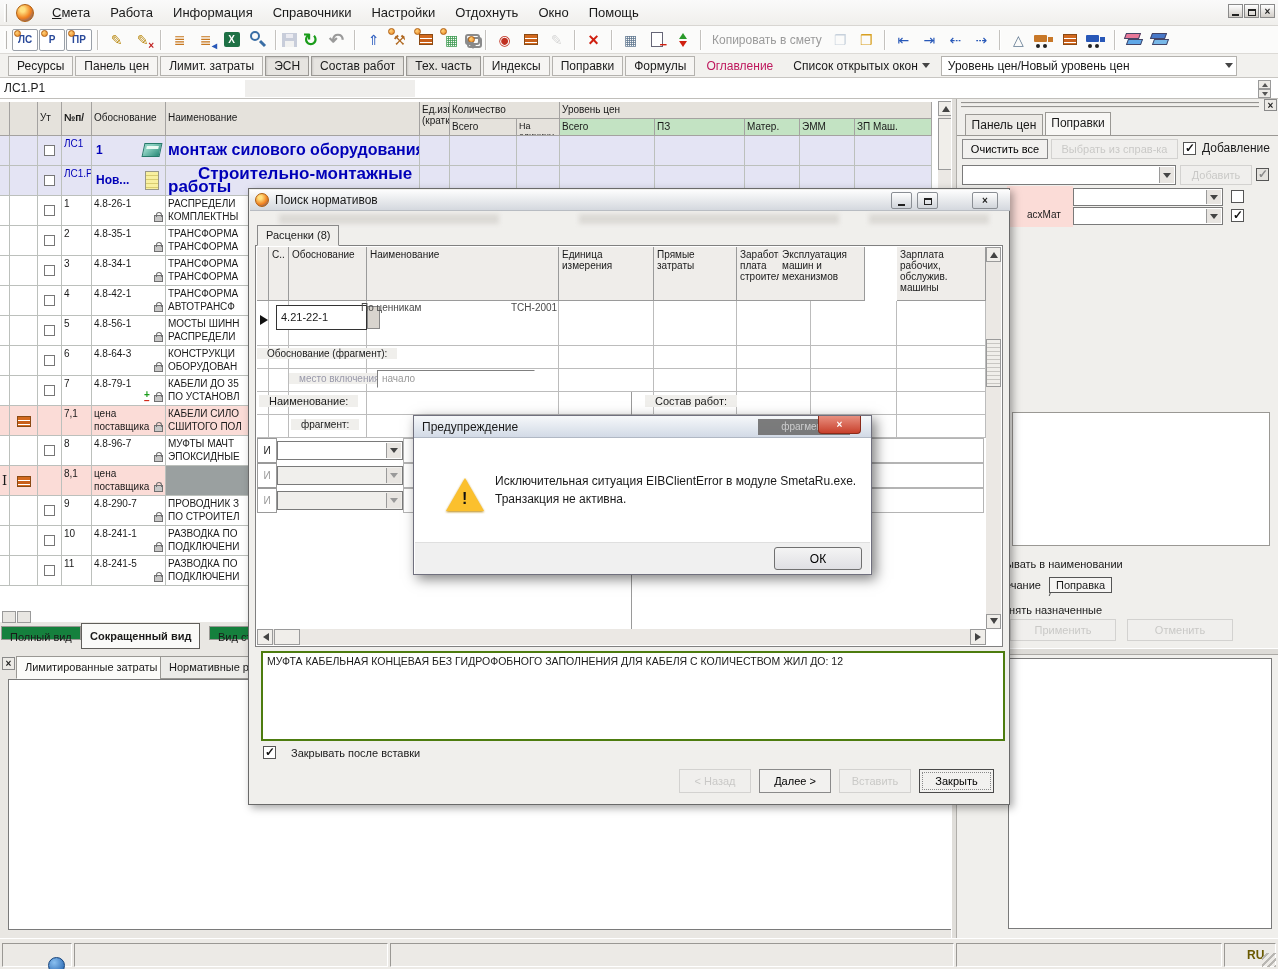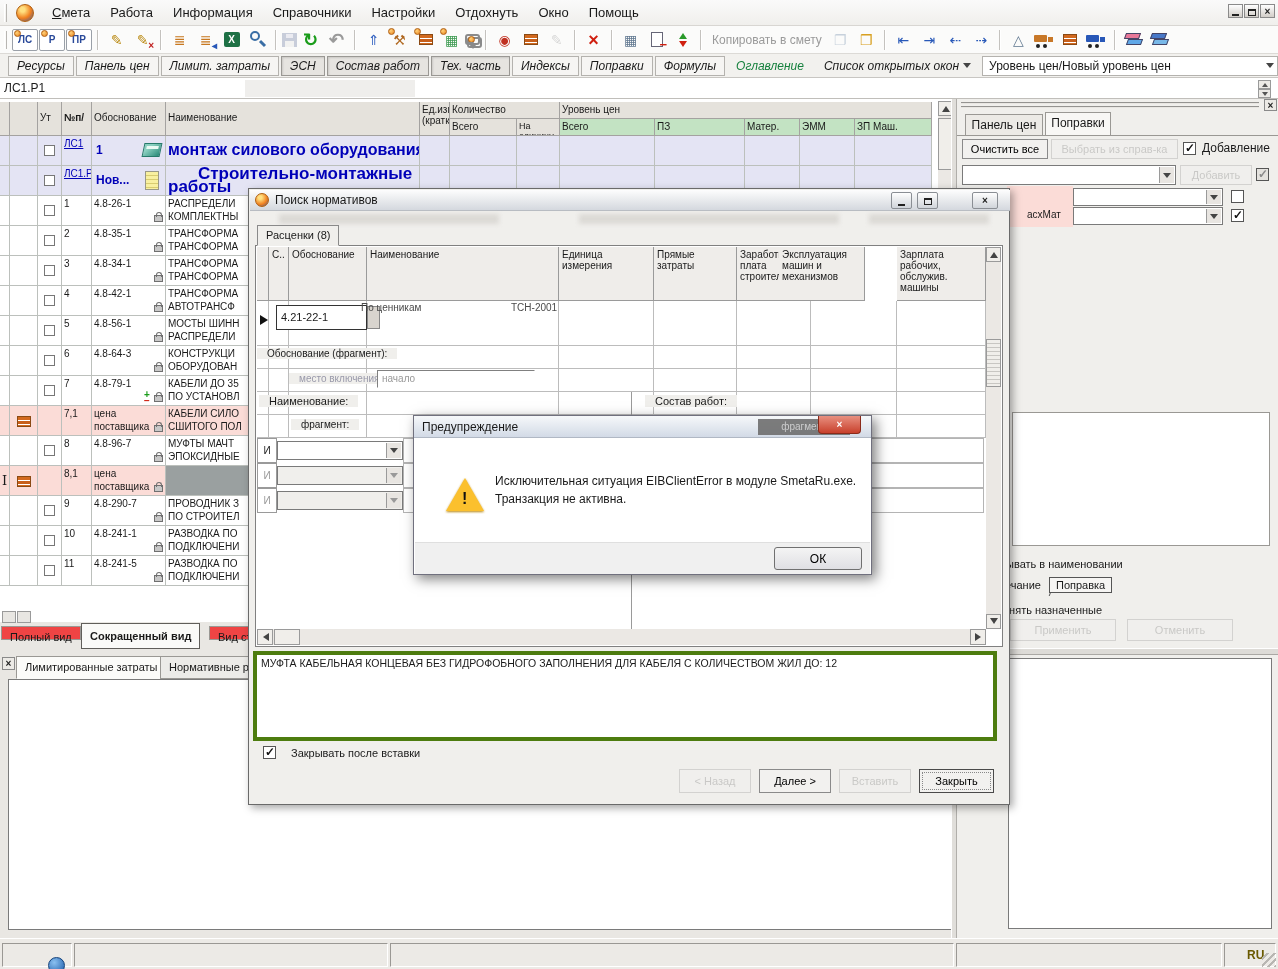--- a/index.html
+++ b/index.html
@@ -50,23 +50,23 @@
   .trk{position:absolute;left:2px;top:7px;width:13px;height:7px;border-radius:1px;}
   .cab{position:absolute;right:4px;top:9px;width:5px;height:5px;}
   .wh{position:absolute;bottom:3px;width:4px;height:4px;border-radius:50%;background:#222;}
   .w1{left:4px;}.w2{left:11px;}
   .bk{position:absolute;left:4px;top:5px;width:15px;height:6px;transform:skewX(-20deg);border:1px solid #446;}
   .bk2{top:11px;left:6px;}
 
   
   #tabrow{position:absolute;left:0;top:54px;width:1278px;height:24px;background:#f2f1ee;border-bottom:1px solid #c8c6c2;display:flex;align-items:center;gap:2px;padding-left:8px;}
   #tab-items{display:flex;gap:2px;align-items:center;}
-  .vtab{height:20px;line-height:18px;padding:0 8px;font-size:12px;background:#f6f5f3;border:1px solid #b4b2ae;white-space:nowrap;font-style:italic;}
+  .vtab{height:20px;line-height:18px;padding:0 8px;font-size:12px;background:#f6f5f3;border:1px solid #b4b2ae;white-space:nowrap;}
   .vtab.pressed{background:#e6e4e0;border-color:#9a9894;box-shadow:inset 1px 1px 2px rgba(0,0,0,.12);}
-  .vtab.tdis{color:#15803d;border-color:transparent;background:transparent;text-align:right;}
+  .vtab.tdis{color:#be185d;border-color:transparent;background:transparent;text-align:right;}
   .vtab.tmenu{border-color:transparent;background:transparent;display:flex;align-items:center;gap:4px;}
   .dda{display:inline-block;width:0;height:0;border:4px solid transparent;border-top:5px solid #444;margin-top:4px;}
   #price-combo{height:20px;width:296px;background:#fff;border:1px solid #b4b2ae;display:flex;align-items:center;justify-content:space-between;padding:0 3px 0 6px;font-size:12px;white-space:nowrap;overflow:hidden;}
 
   
   #addr{position:absolute;left:0;top:78px;width:1278px;height:21px;background:#fff;border-bottom:1px solid #c0beba;}
   #addr .cur{position:absolute;left:4px;top:3px;font-size:12px;}
   .addr-box{position:absolute;left:245px;top:2px;width:170px;height:17px;background:#efeeec;}
   .spn{position:absolute;left:1258px;width:13px;height:9px;background:#eceae6;border:1px solid #9a9a9a;display:flex;align-items:center;justify-content:center;padding:0;}
   .sarr{width:0;height:0;border:3px solid transparent;}
@@ -74,21 +74,21 @@
   .sarr.dn{border-top:4px solid #555;margin-bottom:-3px;}
 
   
   #grid{position:absolute;left:0;top:99px;width:953px;height:523px;background:#fff;}
   .hc{position:absolute;background:#e5e2dc;border-right:1px solid #a4a2a0;border-bottom:1px solid #a4a2a0;font-size:10px;padding:2px;overflow:hidden;white-space:pre-line;}
   .hg{background:var(--header-green,#c3e3c3);}
   .grow{position:absolute;left:0;width:932px;height:30px;background:#fff;}
   .k-group,.k-group2{background:var(--group-row,#e4e4f4);}
   .k-vendor{background:var(--vendor-row,#fbdcd7);}
   .gc{position:absolute;top:0;height:30px;border-right:1px solid #bcc0bc;border-bottom:1px solid #bcc0bc;font-size:10px;line-height:13px;overflow:hidden;padding:1px 2px;white-space:pre-line;}
-  .bluecell{color:var(--blue-text,#0000b8);text-decoration:underline;}
+  .bluecell{color:var(--blue-text,#0000b8);}
   .gname{display:block;font-size:16px;font-weight:bold;color:var(--blue-text,#0000b8);line-height:26px;white-space:nowrap;}
   .gname2{display:block;font-size:17px;font-weight:bold;color:var(--blue-text,#0000b8);line-height:13px;text-indent:30px;white-space:pre-line;}
   .gnum{font-size:12px;font-weight:bold;color:var(--blue-text,#0000b8);line-height:26px;padding-left:2px;}
   .selcell{background:var(--selection-gray,#9aa0a0);}
   .cb{display:block;width:11px;height:11px;border:1px solid #777;background:#fff;margin:8px auto 0;}
   .ibeam{font-family:"DejaVu Serif",serif;font-size:13px;line-height:28px;}
   .rowbr{margin:9px auto 0;display:block;}
   .lock{position:absolute;right:2px;bottom:3px;width:9px;height:7px;background:#c8c8c8;border:1px solid #707070;}
   .lock::before{content:"";position:absolute;left:1px;top:-4px;width:4px;height:4px;border:1px solid #707070;border-bottom:none;border-radius:3px 3px 0 0;}
   .codetext{display:block;}
@@ -102,21 +102,21 @@
   .sbtn{position:absolute;width:15px;height:15px;background:#f0eeea;border:1px solid #9a9a9a;display:flex;align-items:center;justify-content:center;padding:0;}
   .arr{width:0;height:0;border:4px solid transparent;}
   .arr.up{border-bottom:6px solid #444;margin-top:-3px;}
   .arr.dn{border-top:6px solid #444;margin-bottom:-3px;}
   .arr.lf{border-right:6px solid #444;margin-left:-3px;}
   .arr.rt{border-left:6px solid #444;margin-right:-3px;}
   .thumb{position:absolute;background:#f0eeea;border:1px solid #9a9a9a;}
   .sq{position:absolute;width:14px;height:12px;background:#e8e6e2;border:1px solid #9a9a9a;}
 
   
-  .viewtab{position:absolute;height:14px;line-height:21px;padding:0 8px;font-size:11px;background:#ef4444;border:1px solid #9a9894;white-space:nowrap;}
+  .viewtab{position:absolute;height:14px;line-height:21px;padding:0 8px;font-size:11px;background:#15803d;border:1px solid #9a9894;white-space:nowrap;}
   .viewtab.active{height:26px;line-height:24px;background:#fafaf8;border-color:#605e5a;font-weight:bold;}
   .btab{position:absolute;height:23px;line-height:21px;padding:0 8px;font-size:11px;background:#ecebe8;border:1px solid #9a9894;white-space:nowrap;overflow:hidden;}
   .btab.active{background:#fbfbf9;border-bottom-color:#fbfbf9;}
   .xbtn{position:absolute;width:13px;height:13px;background:#eceae6;border:1px solid #8a8a8a;padding:0;}
   #bp-box{position:absolute;left:8px;top:679px;width:997px;height:251px;background:#fff;border:1px solid #7a7a7a;}
 
   
   #vsplit{position:absolute;left:951px;top:99px;width:6px;height:840px;background:#e0dedA;border-left:1px solid #fff;border-right:1px solid #b0aeaa;}
   #rp{position:absolute;left:957px;top:99px;width:321px;height:840px;background:#f0efec;}
   .rp-sizer{position:absolute;left:4px;top:3px;width:298px;height:6px;border-top:2px groove #e8e6e2;border-bottom:2px groove #e8e6e2;}
@@ -165,21 +165,21 @@
   .deditbtn{position:absolute;left:118px;top:117px;width:13px;height:23px;background:#d8d4ce;border:1px solid #888;z-index:2;padding:0;}
   .ghost{position:absolute;top:113px;font-size:10px;color:#4a4a4a;z-index:2;white-space:nowrap;}
   .dlbl{position:absolute;font-size:10px;background:#f0efec;padding:0 10px;white-space:nowrap;z-index:2;}
   .dplacebox{position:absolute;left:128px;top:181px;width:158px;height:18px;background:#fff;border:1px solid;border-color:#808080 #fff #fff #808080;font-size:10px;color:#999;line-height:16px;padding-left:4px;z-index:2;}
   .androw{position:absolute;left:0;width:762px;height:25px;z-index:2;}
   .andlbl{position:absolute;left:8px;top:0;width:20px;height:25px;border:1px solid #9a9a9a;font-size:10px;text-align:center;line-height:23px;background:#fff;}
   .acombo{position:absolute;left:28px;top:3px;width:126px;height:19px;background:#fff;border:1px solid #7a7a7a;}
   .acombo.off{background:#f0efec;}
   .dcell{position:absolute;top:0;height:25px;border:1px solid #b4b4b4;background:#fff;}
   .vline{position:absolute;left:382px;top:203px;width:1px;height:237px;background:#9a9a9a;z-index:2;}
-  .dresult{position:absolute;left:4px;top:462px;width:744px;height:90px;background:#fff;border:4px solid #4d7c0f;font-size:10.5px;padding:2px 4px;overflow:hidden;}
+  .dresult{position:absolute;left:12px;top:462px;width:744px;height:90px;background:#fff;border:2px solid #4d7c0f;font-size:10.5px;padding:2px 4px;overflow:hidden;}
   .dbtn{position:absolute;top:580px;width:72px;height:24px;background:#f2f1ef;border:1px solid #8a8a8a;font-size:11px;padding:0;}
   .dbtn.focus{border:1px solid #4a4a4a;outline:1px dotted #888;outline-offset:-4px;}
 
   
   #warn{position:absolute;left:413px;top:415px;width:459px;height:160px;background:#fff;border:1px solid #70707e;box-shadow:4px 4px 12px rgba(0,0,0,.5);z-index:30;}
   .warn-title{position:absolute;left:0;top:0;width:457px;height:22px;background:linear-gradient(#f6f8fa,#d2dae6);border-bottom:1px solid #b0b8c4;}
   .warn-title-text{position:absolute;left:8px;top:4px;font-size:12px;}
   .warn-ghost{position:absolute;left:344px;top:3px;width:92px;height:16px;background:#6f6f6f;color:#cacaca;font-size:10px;text-align:center;line-height:16px;opacity:.9;filter:blur(.4px);}
   .warn-close{position:absolute;left:404px;top:0;width:43px;height:18px;background:linear-gradient(#e89080,var(--warning-red,#c8402c));border:1px solid #8a2a1a;border-top:none;border-radius:0 0 4px 4px;padding:0;z-index:2;}
   .warn-close .ic-x::before{color:#fff;}

